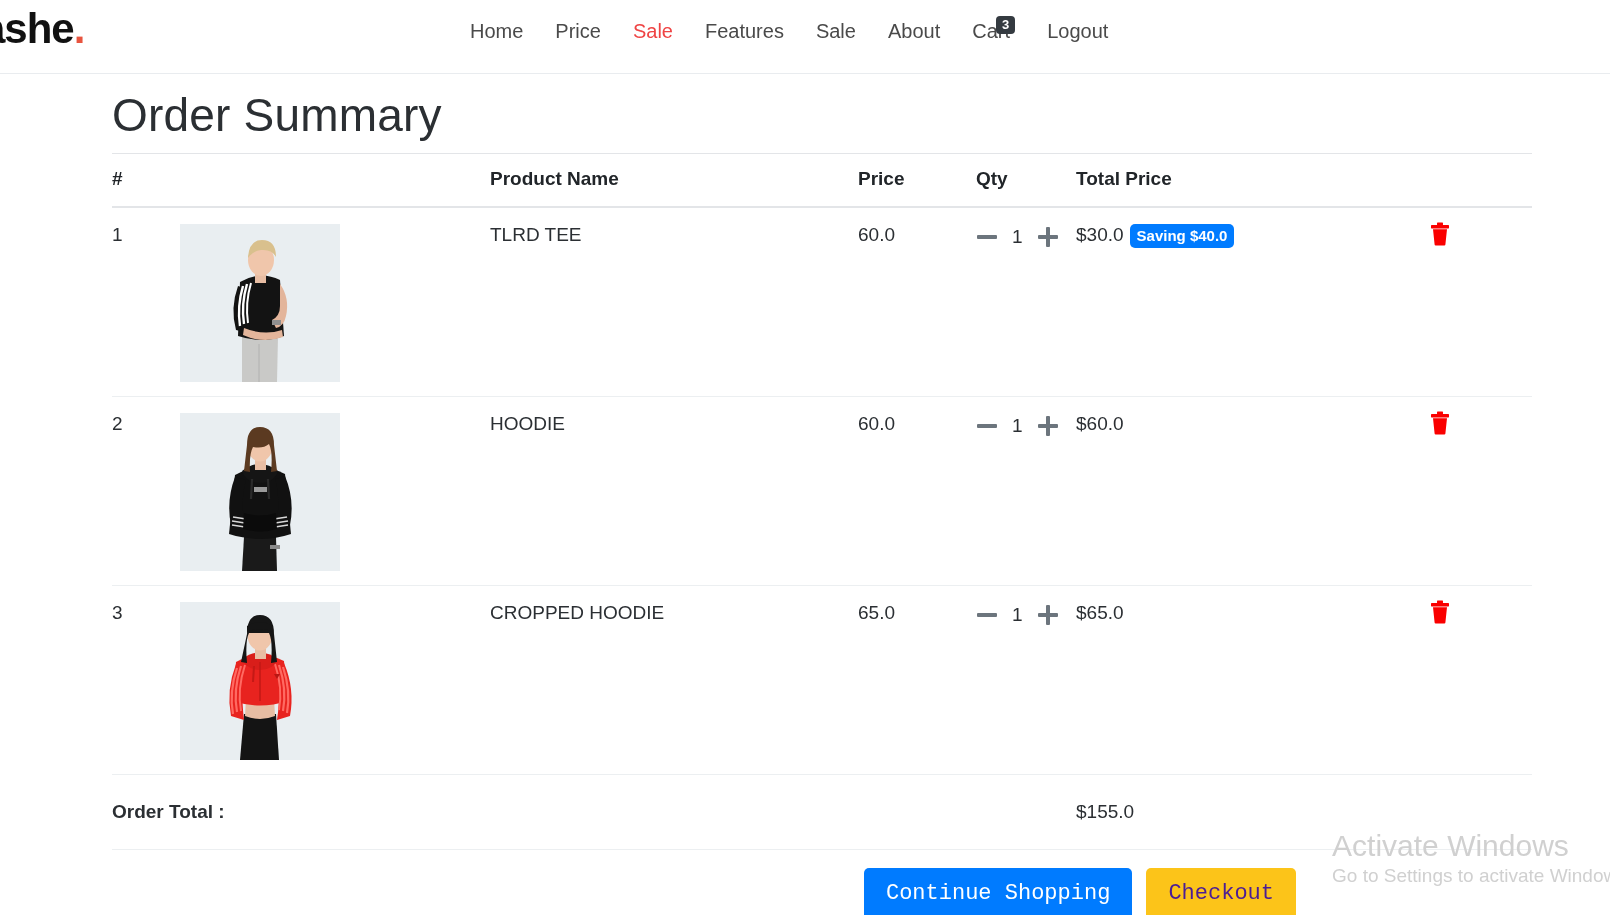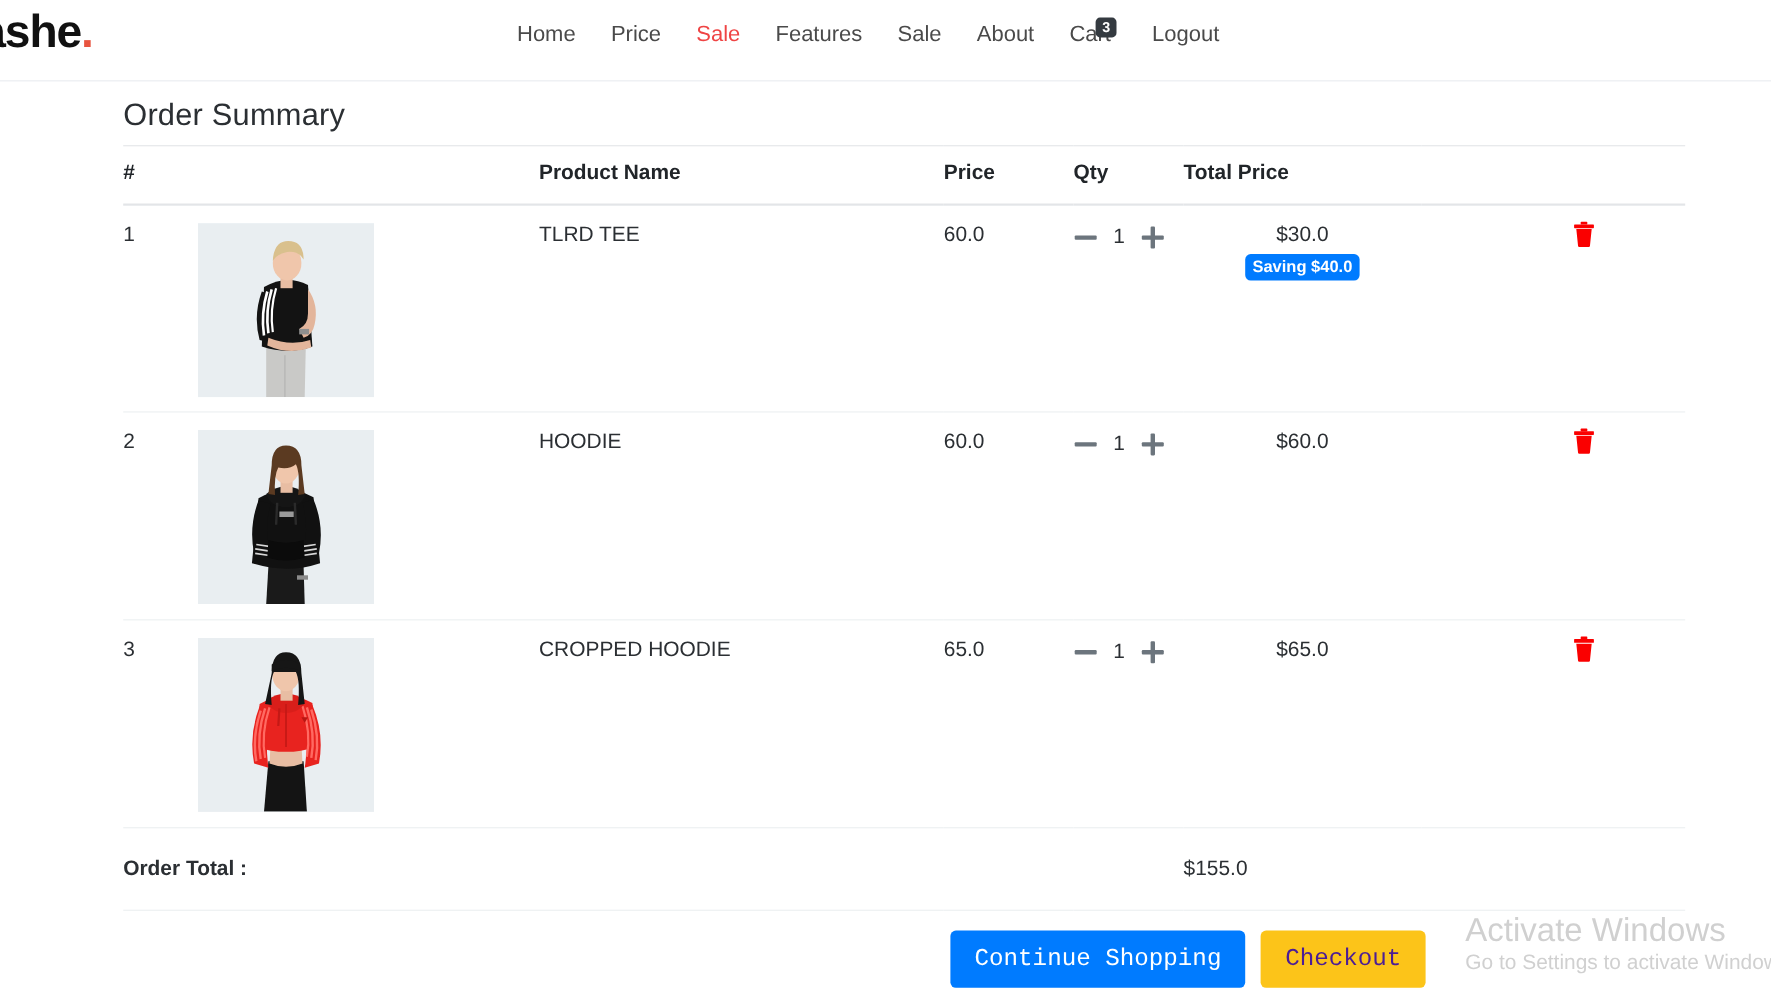--- a/index.html
+++ b/index.html
@@ -62,21 +62,21 @@
     margin-left: -14px;
     margin-top: -4px;
     line-height: 1.1;
   }
 
   
   .page {
     padding: 0 0 0 112px;
   }
   .page-title {
-    font-size: 28px;
+    font-size: 46px;
     font-weight: 400;
     color: #2b2f33;
     letter-spacing: 0.2px;
     margin-top: 14px;
     margin-bottom: 10px;
     line-height: 1.2;
   }
 
   .order-table {
     border-collapse: collapse;
@@ -144,21 +144,21 @@
     position: absolute;
     background: #6c757d;
     border-radius: 1px;
   }
   .qty-btn::before { left: 1px; right: 1px; top: 9px; height: 4px; }
   .qty-minus::after { display: none; }
   .qty-plus::after { top: 1px; bottom: 1px; left: 9px; width: 4px; }
   .qty-value { font-size: 19px; color: #2b2f33; min-width: 10px; text-align: center; }
 
   
-  .total-cell-inner { display: flex; align-items: center; gap: 6px; white-space: nowrap; flex-direction: column; }
+  .total-cell-inner { display: flex; gap: 6px; white-space: nowrap; }
   .save-badge {
     display: inline-block;
     background: #007bff;
     color: #ffffff;
     font-size: 15px;
     font-weight: 700;
     border-radius: 5px;
     padding: 3px 7px 4px 7px;
     line-height: 1.15;
   }

